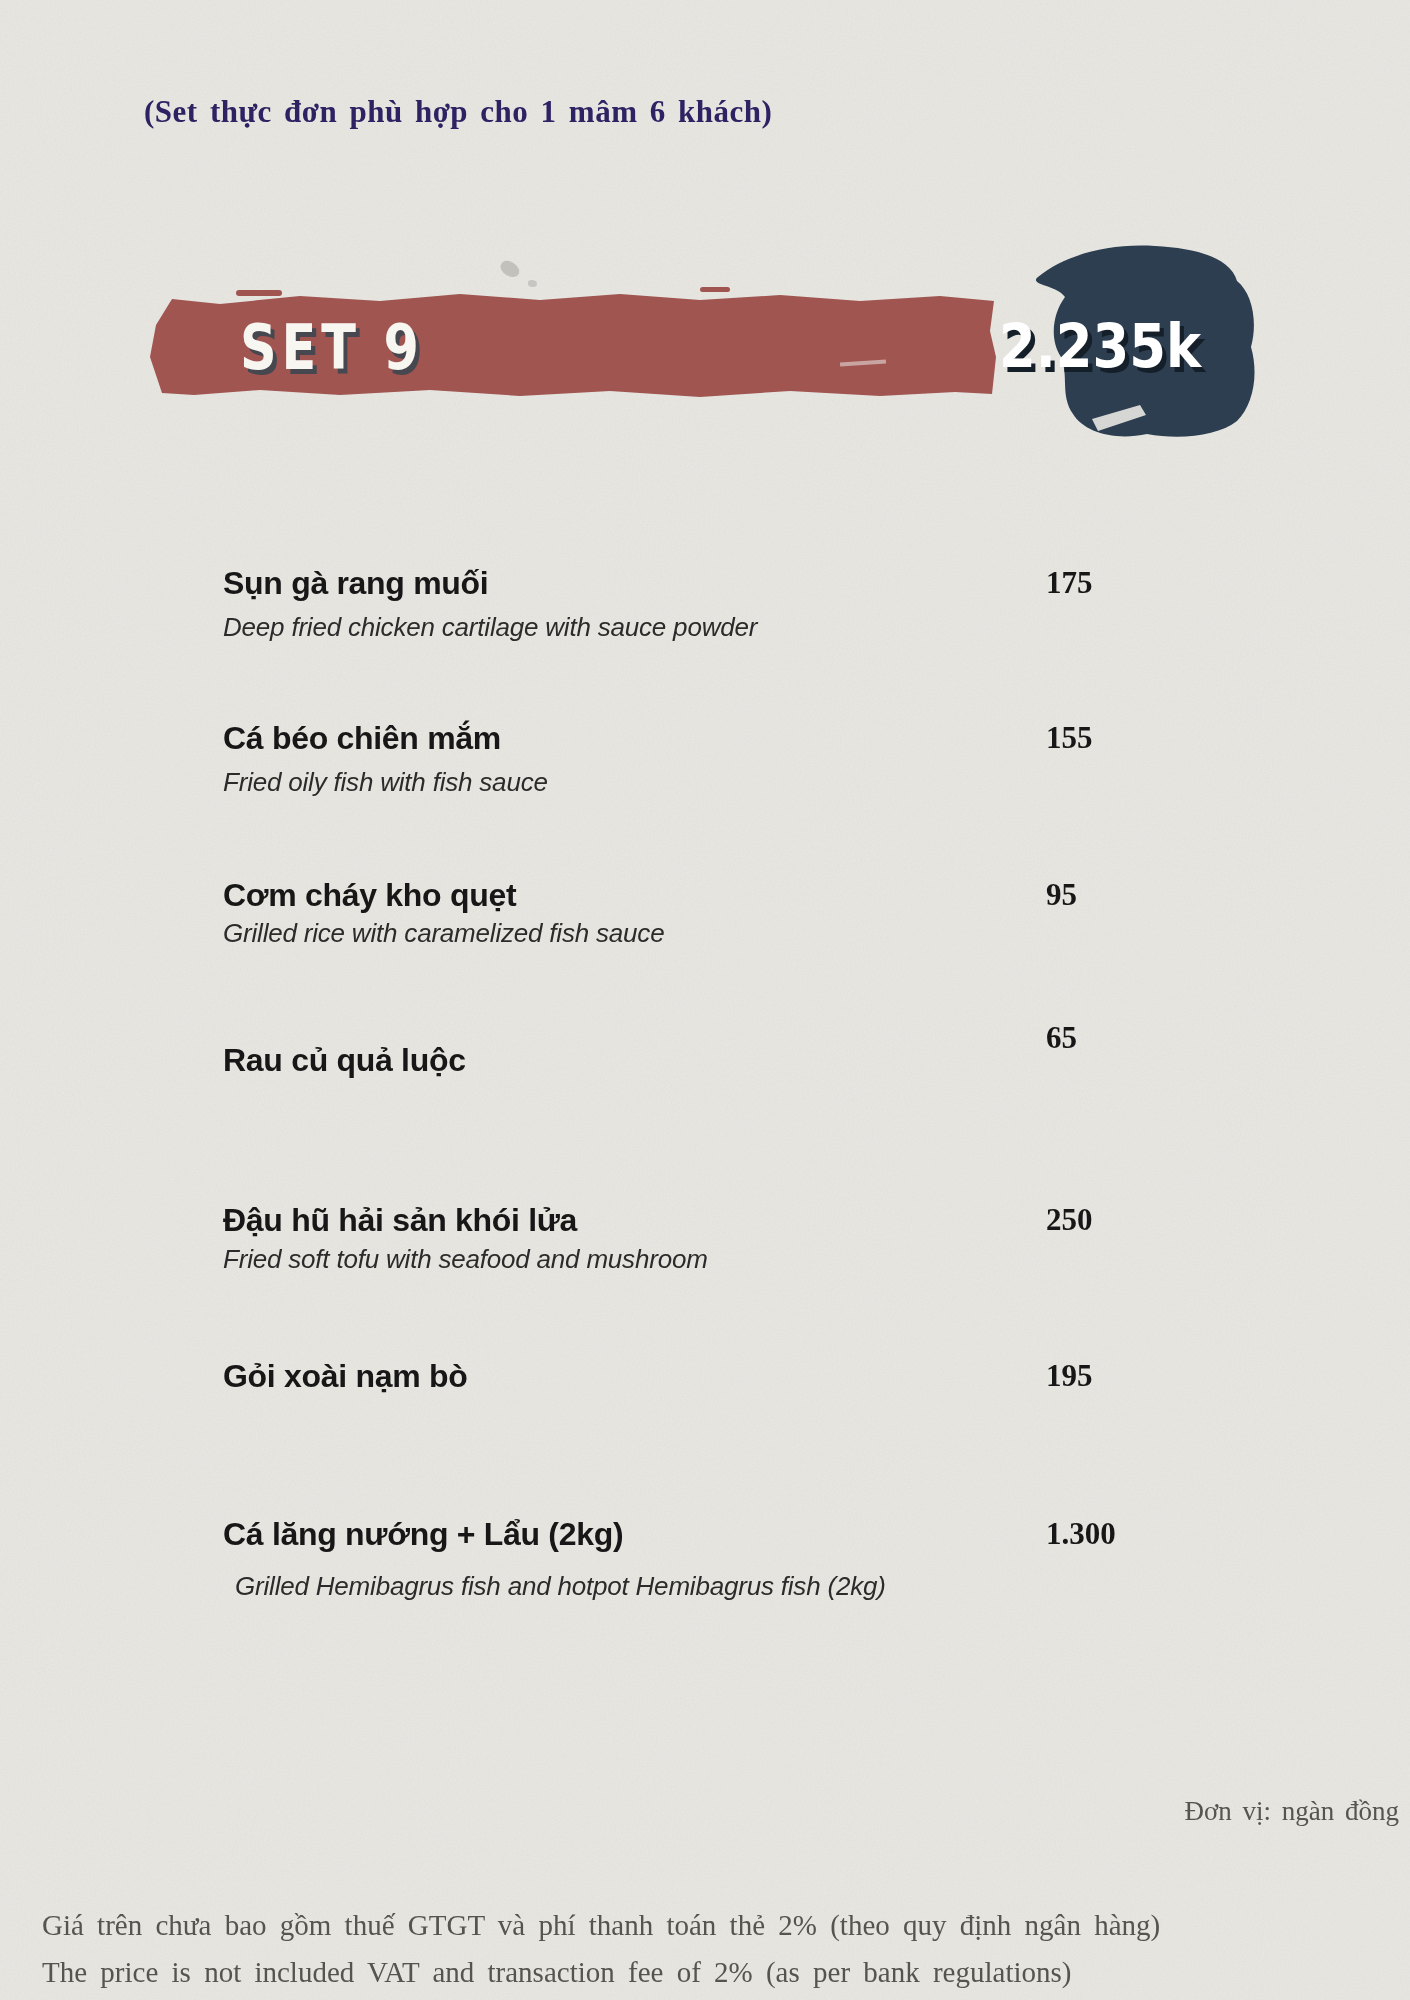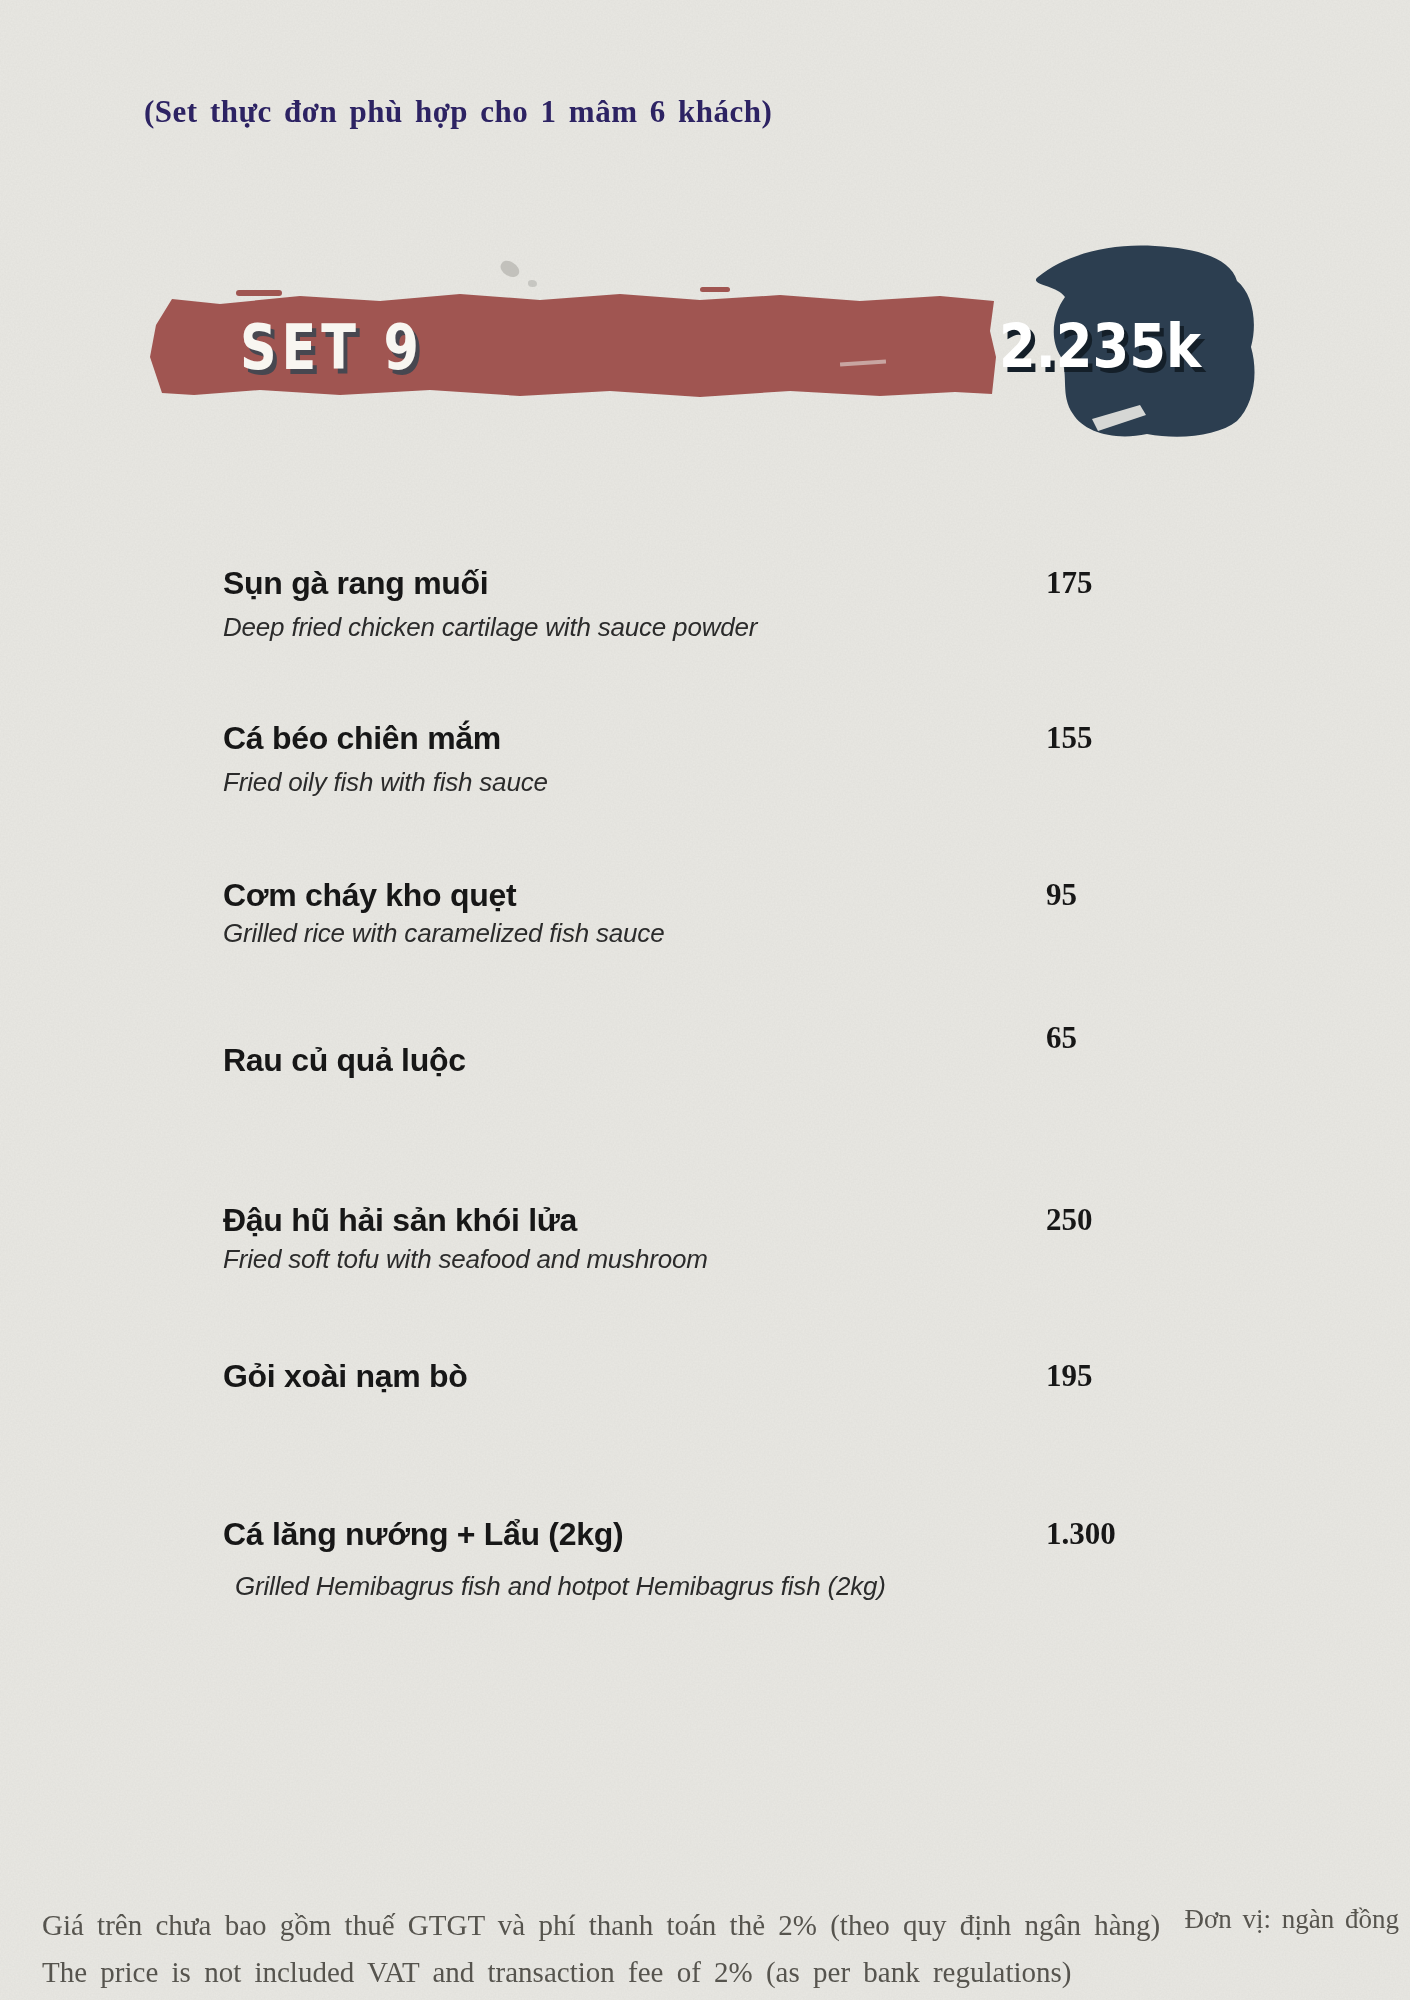--- a/index.html
+++ b/index.html
@@ -56,21 +56,21 @@
     margin-top:10px;font-style:italic;font-size:26px;color:#2b2b2b;
     letter-spacing:-.2px;white-space:nowrap;
   }
   .footer-left{
     position:absolute;left:42px;top:1902px;
     font-family:"Liberation Serif", serif;
     font-size:29px;color:#56544e;line-height:47px;
     word-spacing:6px;white-space:nowrap;
   }
   .footer-right{
-    position:absolute;right:58px;top:1904px;
+    position:absolute;right:58px;top:1796px;
     font-family:"Liberation Serif", serif;
     font-size:27px;color:#56544e;word-spacing:4px;white-space:nowrap;
   }
 </style>
 </head>
 <body>
 
 <div class="page">
 
   <svg class="paper-texture" width="1410" height="2000">

